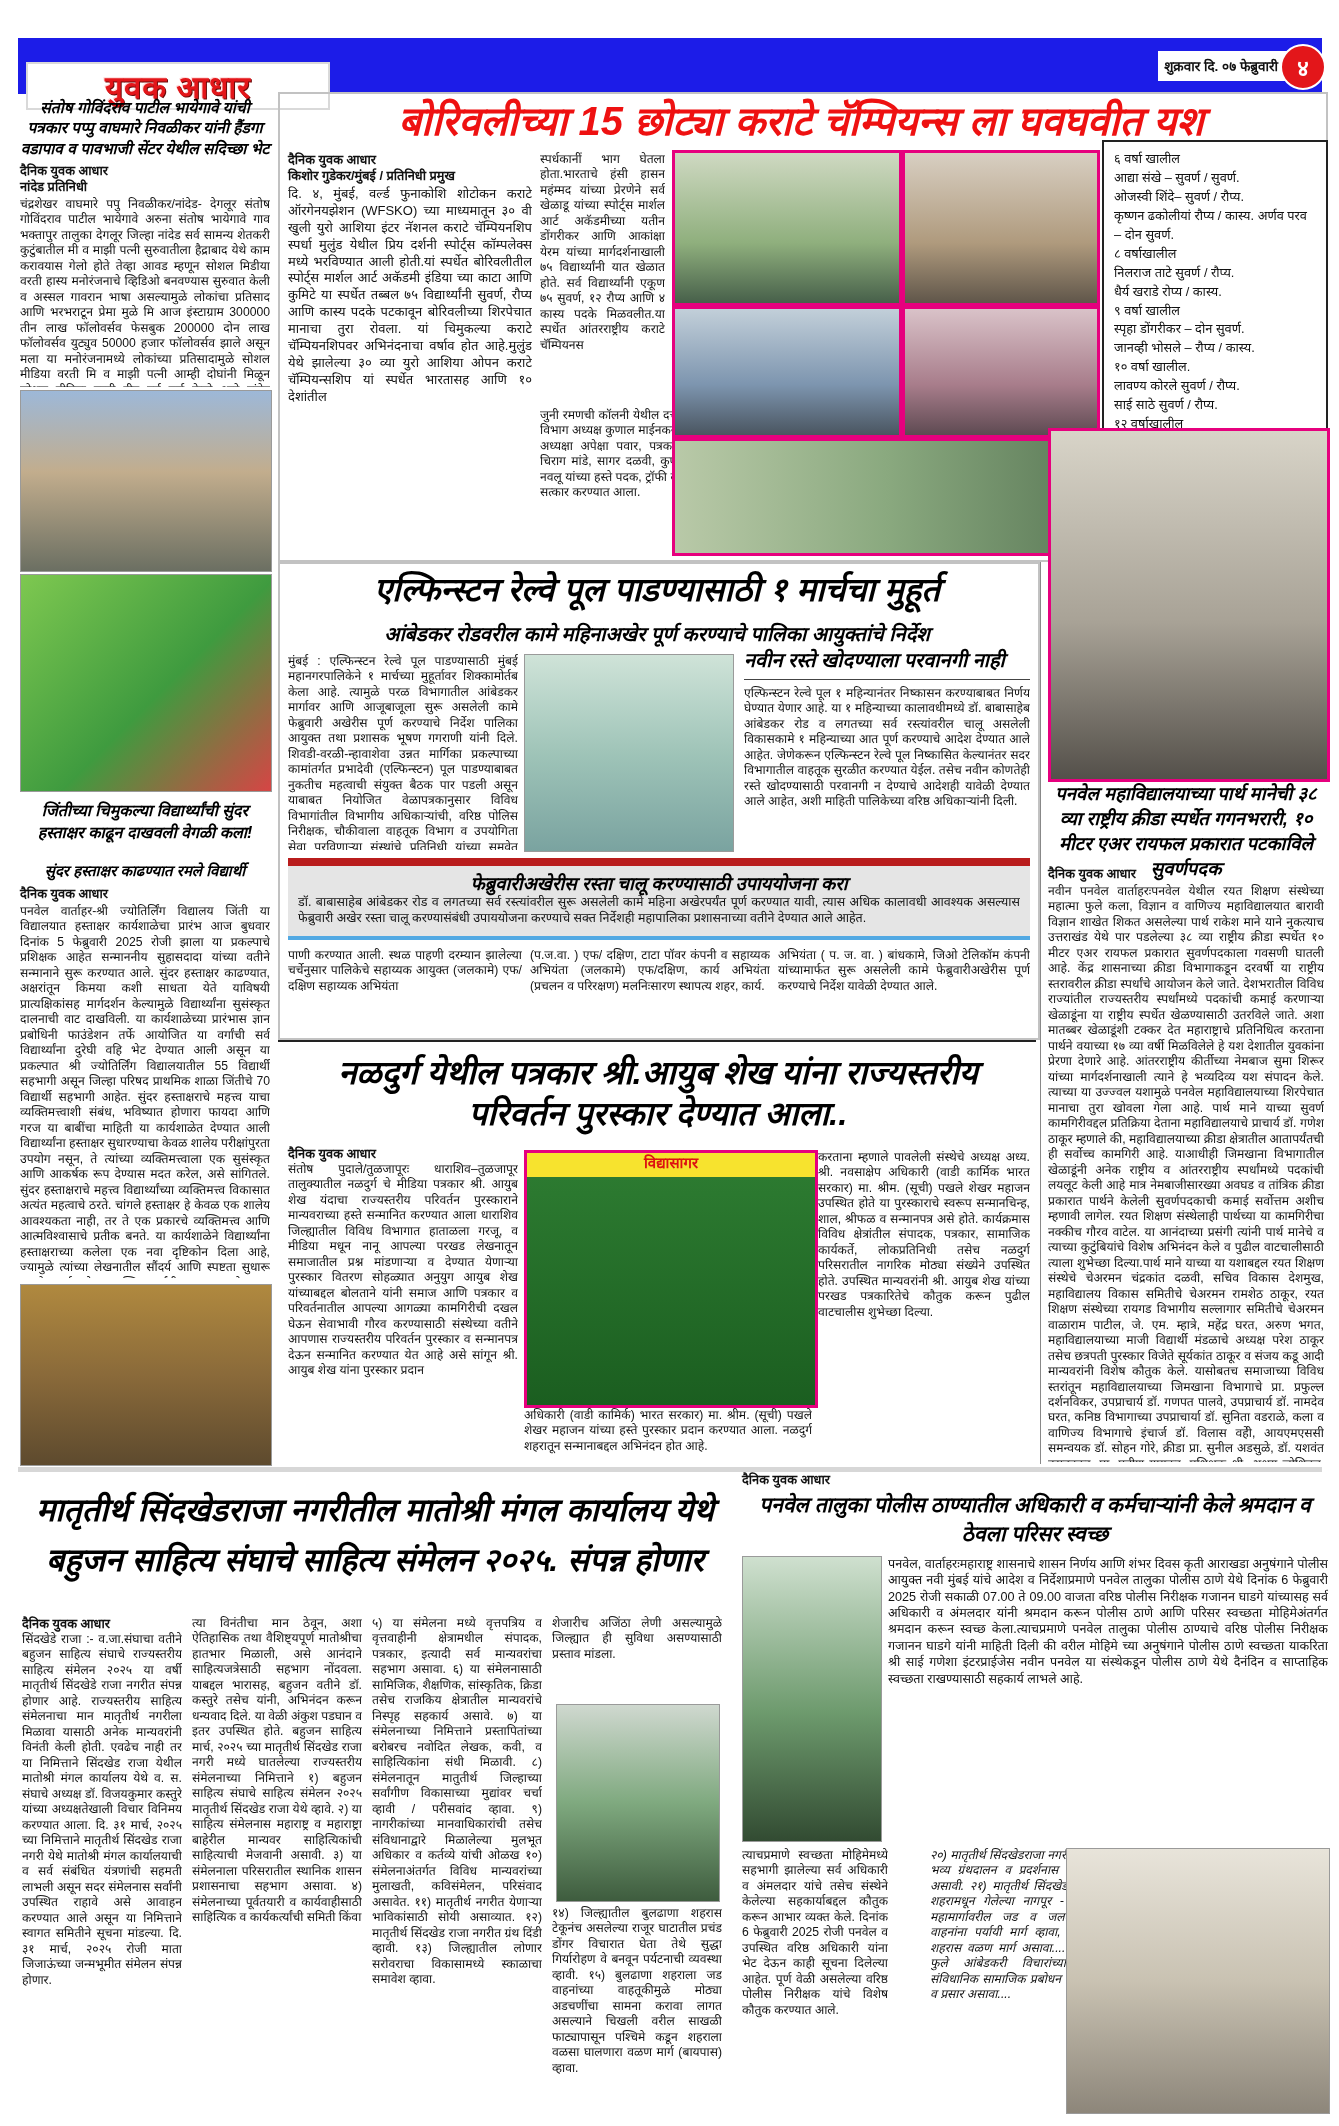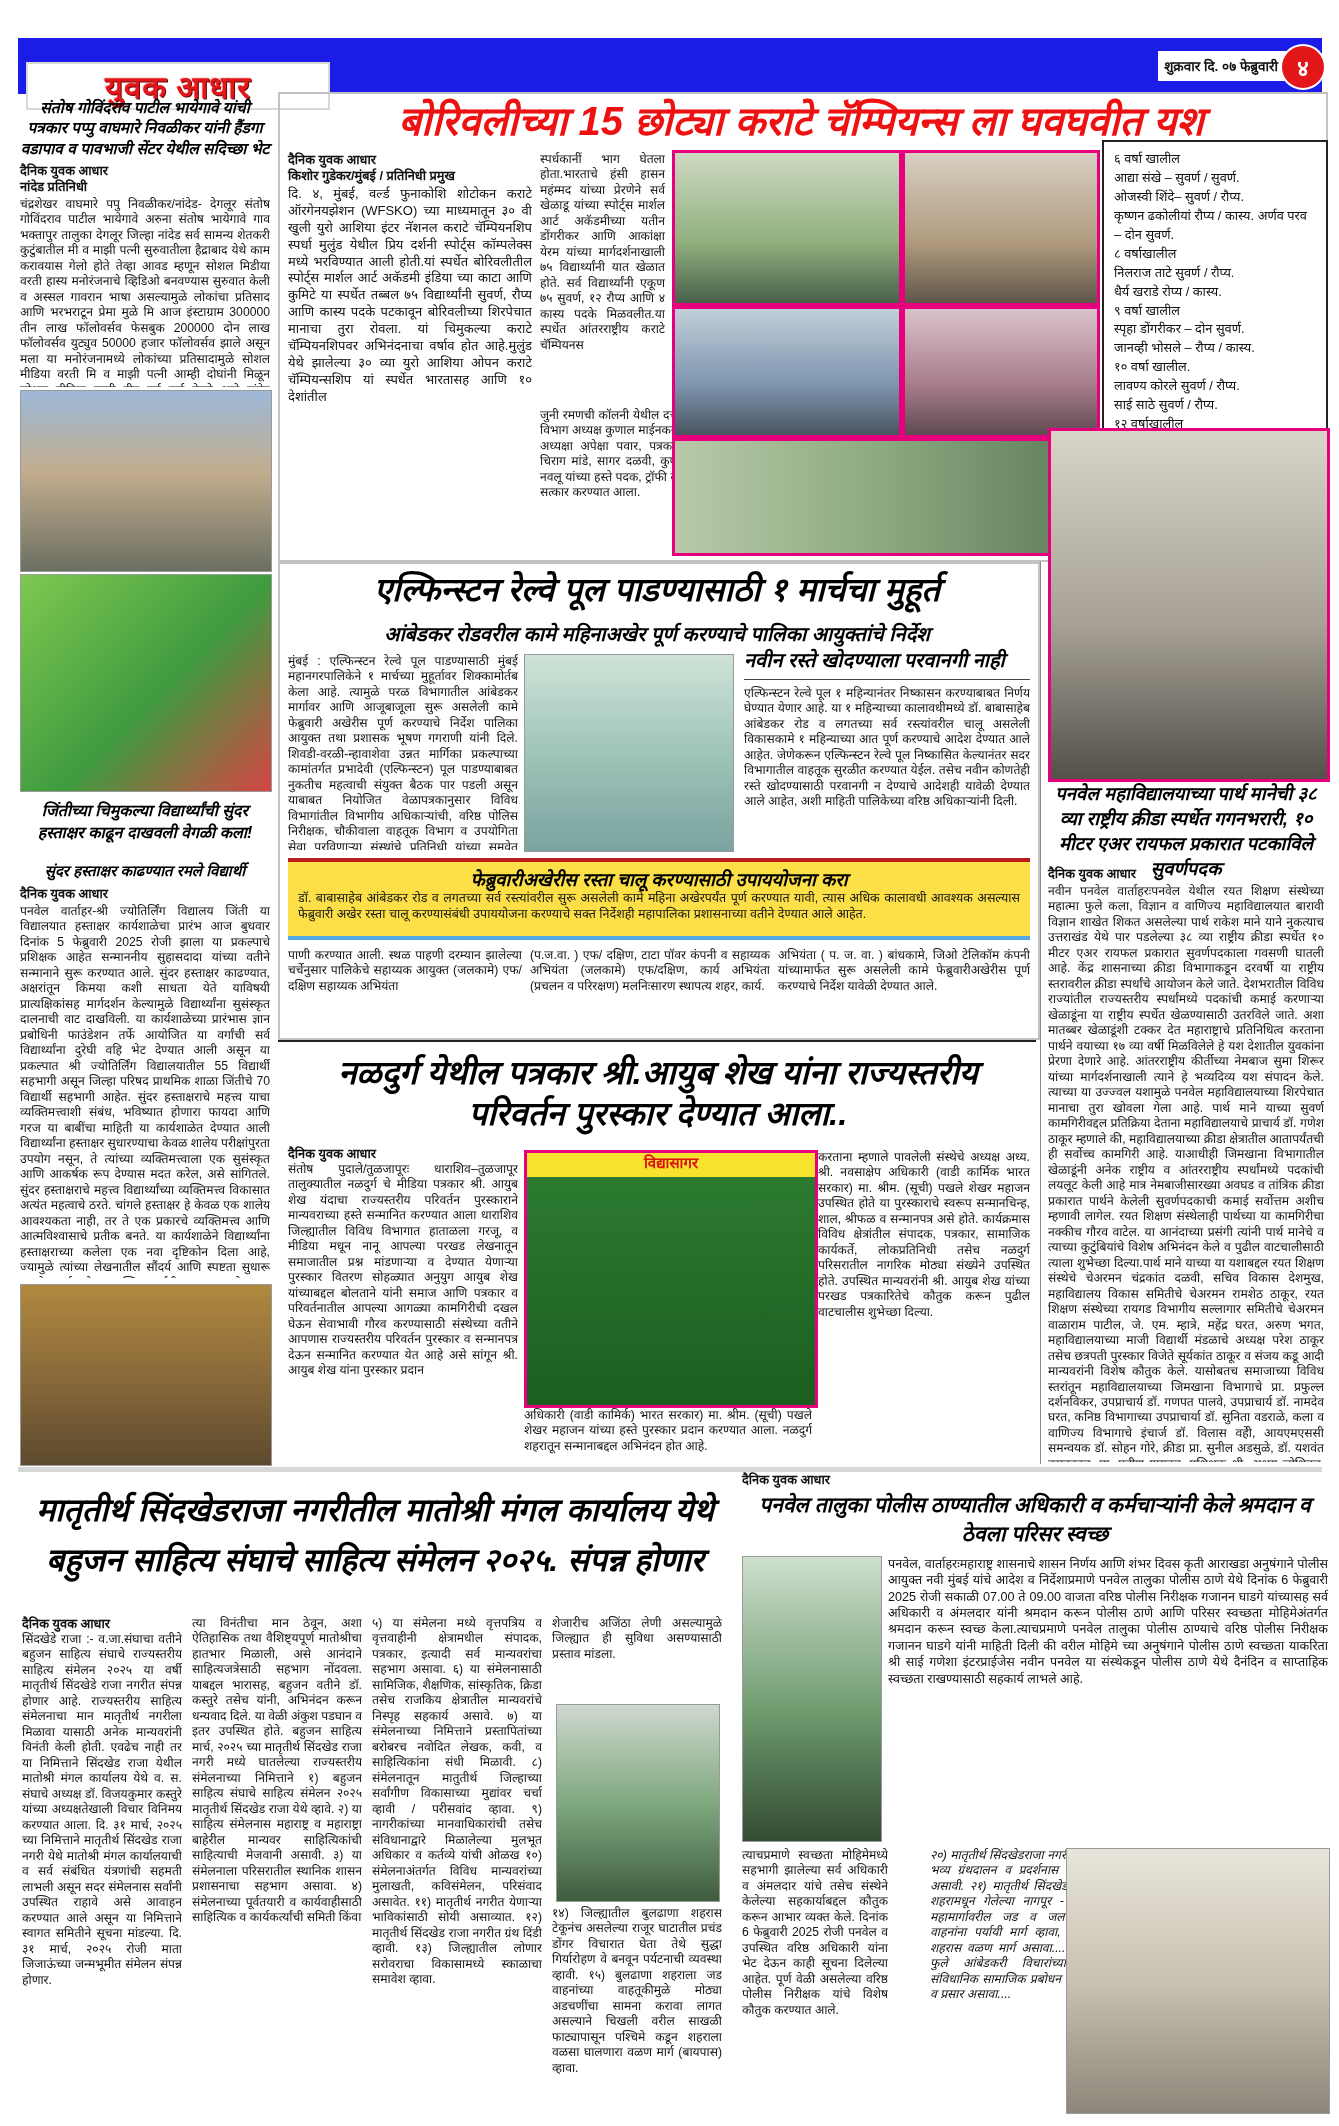--- a/index.html
+++ b/index.html
@@ -14,21 +14,21 @@
   .frame{border:2px solid #c2c2c2;}
   .masthead{background:#1c1ce8;}
   .logo-box{background:#fff;border:2px solid #d9d9d9;display:flex;align-items:center;justify-content:center;}
   .logo-text{color:#e3161a;font-weight:bold;font-size:31px;letter-spacing:1px;
              text-shadow:1px 1px 0 #6a0b0b,-1px -1px 0 #ffd9d9;}
   .date-box{background:#fff;display:flex;align-items:center;justify-content:center;
             font-weight:bold;font-size:13.5px;}
   .page-circle{background:#e3161a;color:#fff;border-radius:50%;display:flex;align-items:center;
                justify-content:center;font-weight:bold;font-size:22px;border:2px solid #fff;}
   .red-hl{color:#ee1111;}
-  .bluebox{background:#fde047;border-top:4px solid #b91c1c;border-bottom:4px solid #52a9e3;}
+  .bluebox{background:#e5e5e5;border-top:8px solid #b91c1c;border-bottom:4px solid #52a9e3;}
   .sidebar-rule{border:none;border-top:1.5px solid #444;margin:6px 0;}
   .medal-box{border:2px solid #222;background:#fff;padding:8px 10px;}
   .medal-line{font-size:12.8px;line-height:1.48;}
   .banner{background:#f7e32e;color:#d11;font-weight:bold;text-align:center;font-size:15px;line-height:1.6;}
   .vrule{background:#888;width:1px;}
   .hrule{background:#222;height:2px;}
   .grayband{background:#d7d7d7;}
 </style>
 </head>
 <body>

